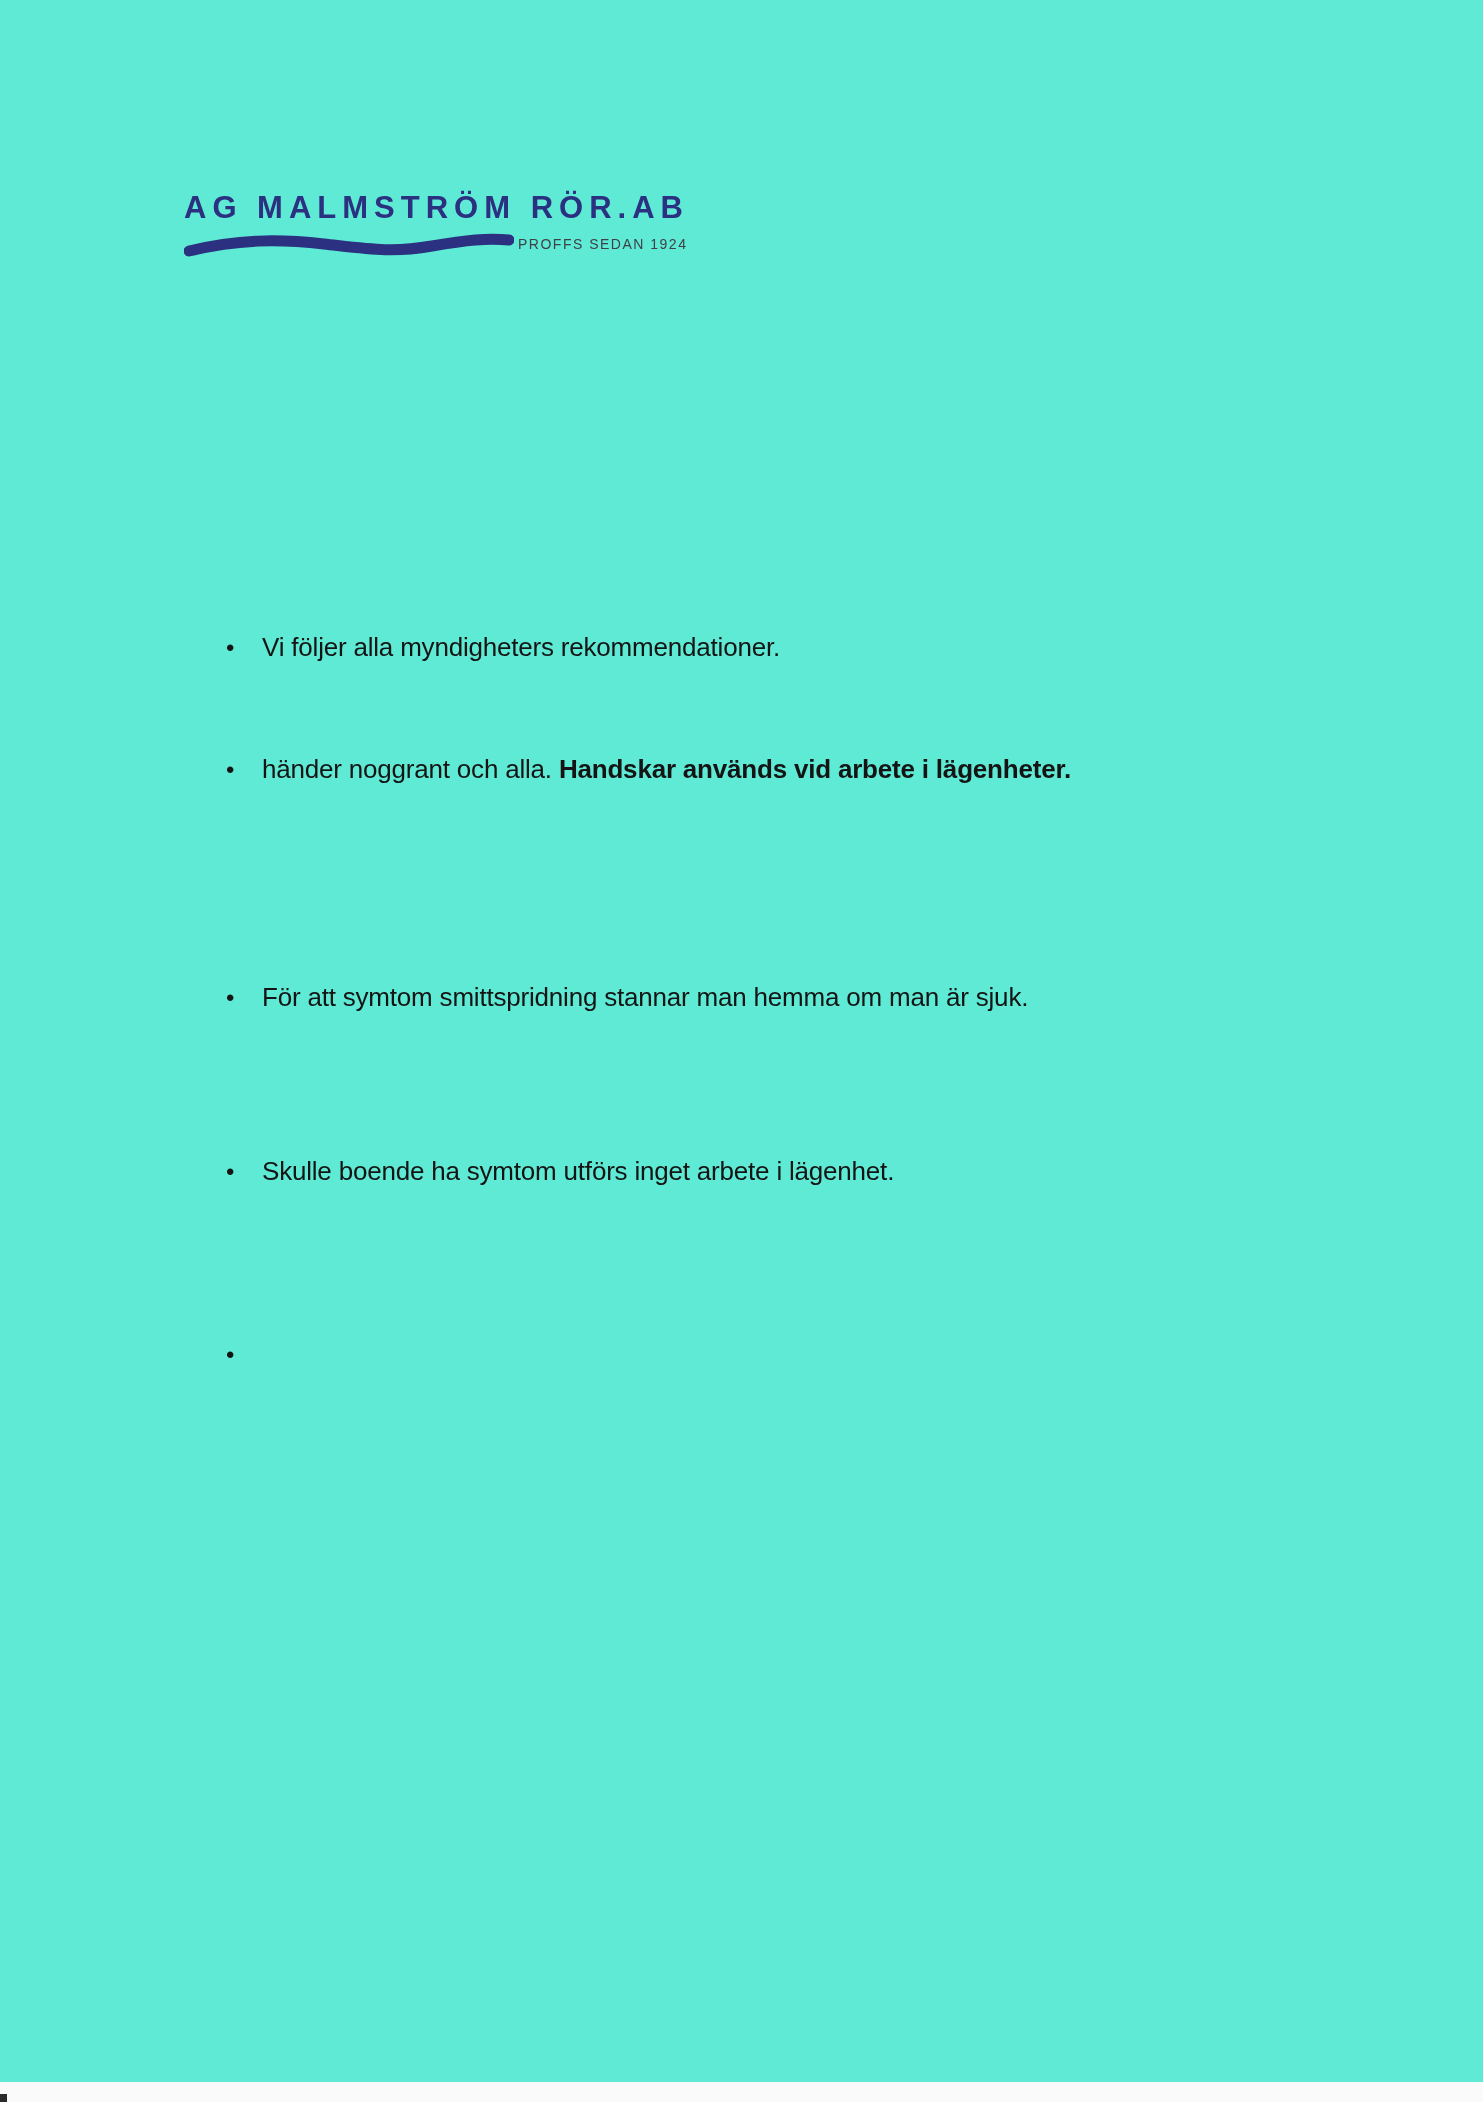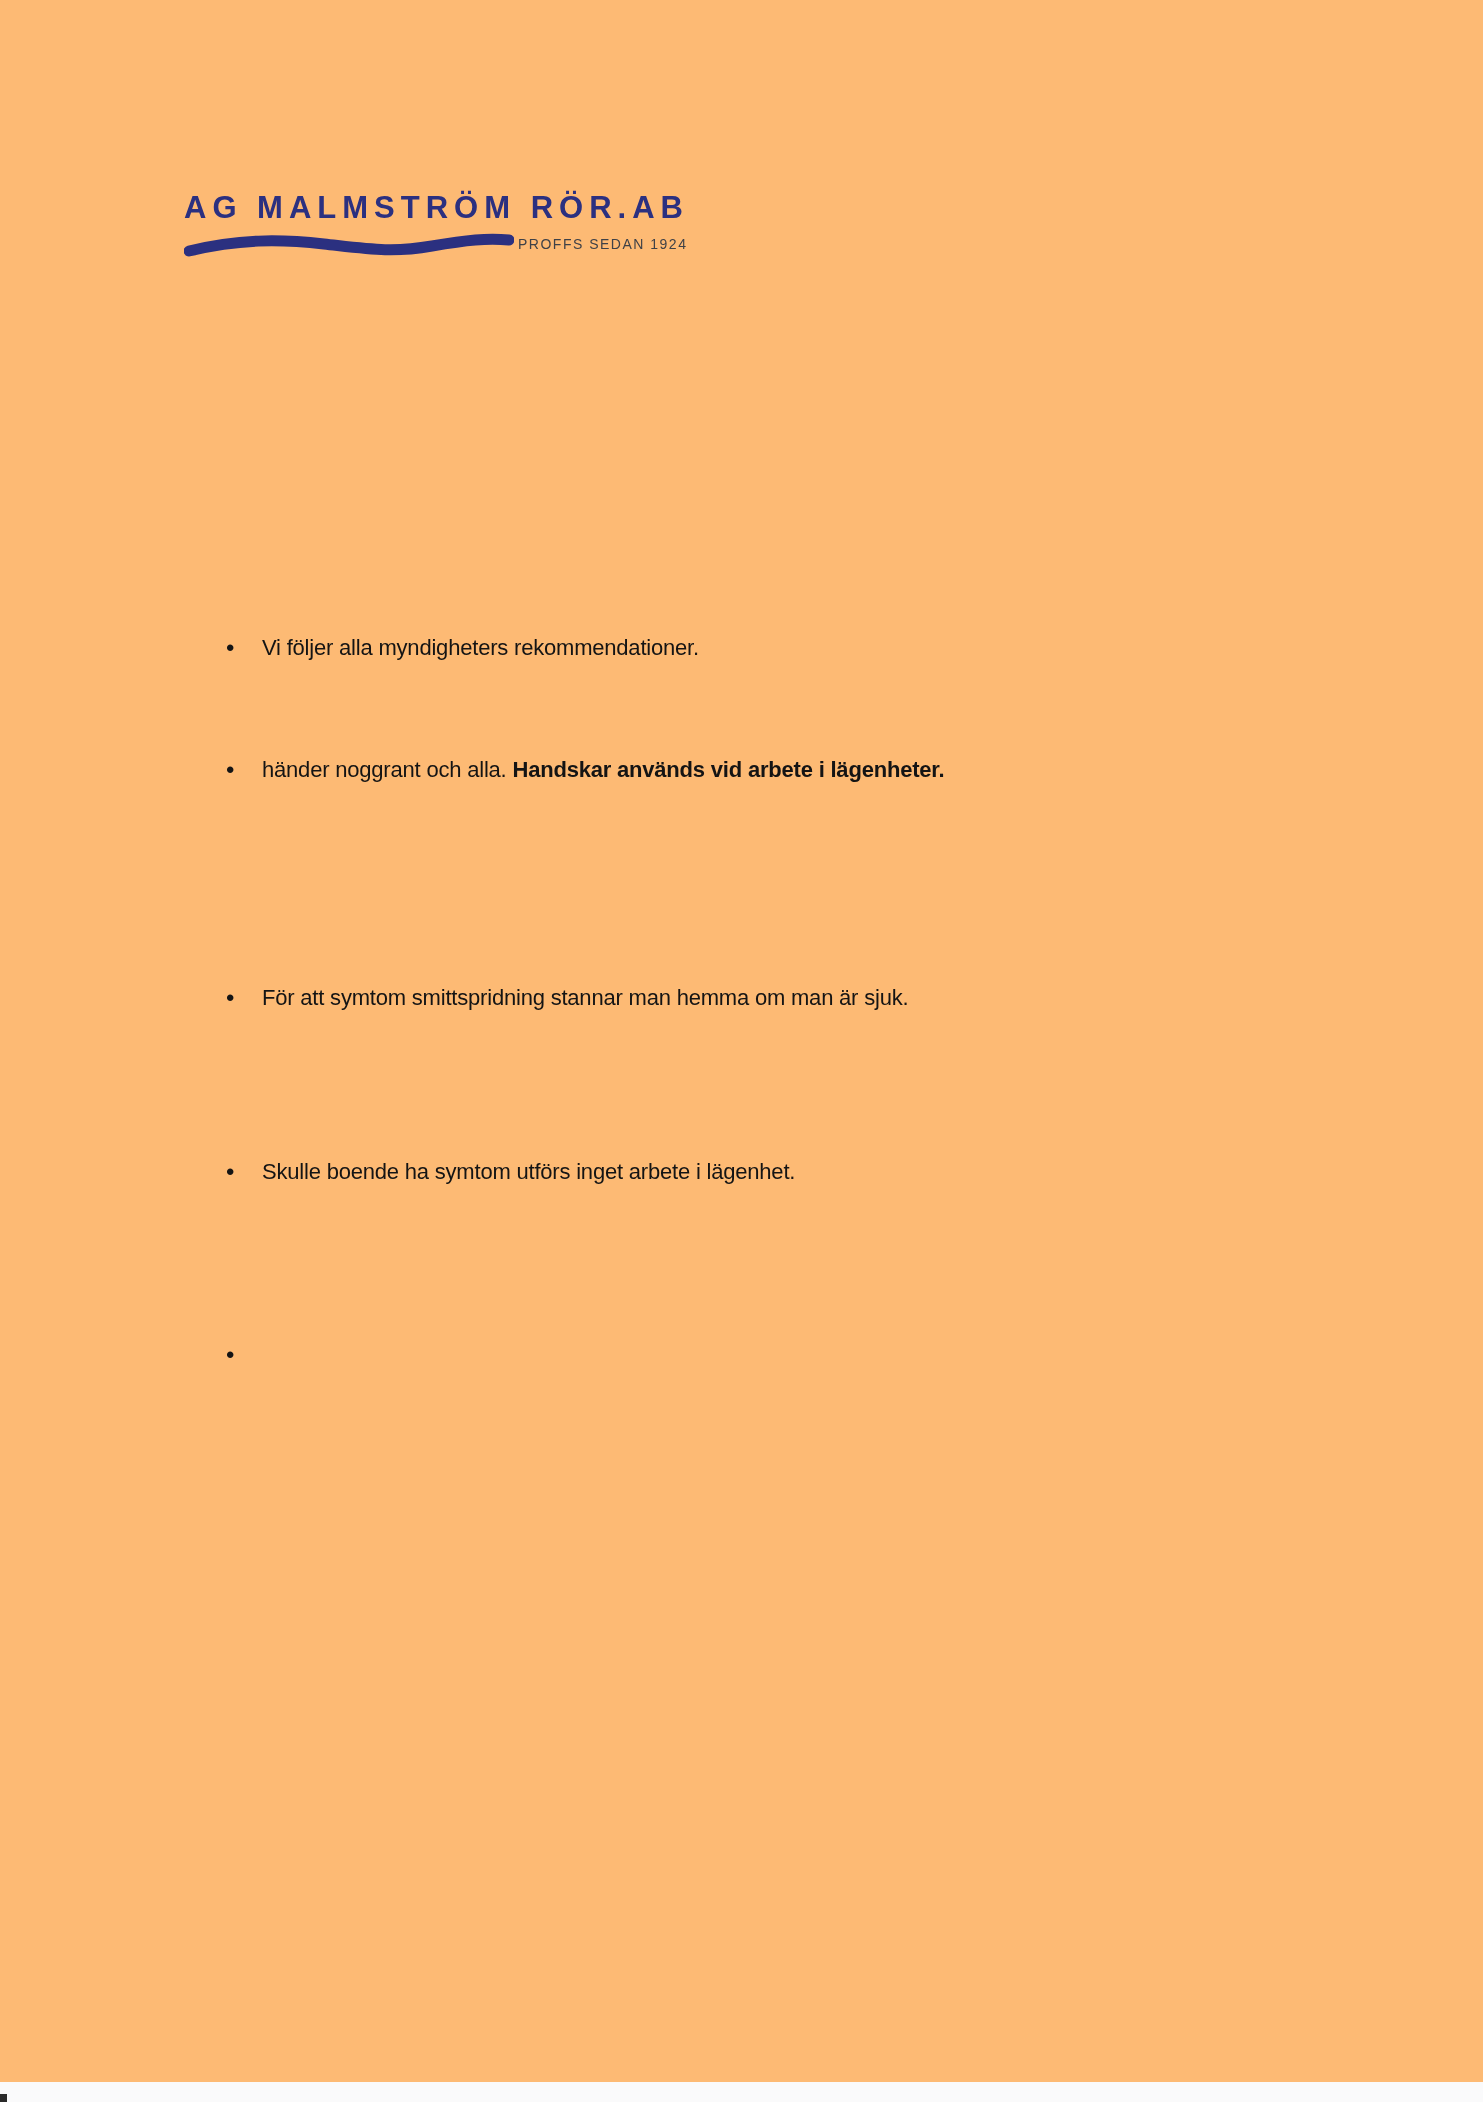--- a/index.html
+++ b/index.html
@@ -4,21 +4,21 @@
 <style>
   html, body {
     margin: 0;
     padding: 0;
     background: #ffffff;
   }
   .page {
     position: relative;
     width: 1483px;
     height: 2102px;
-    background: #fdba74;
+    background: #5eead4;
     overflow: hidden;
     font-family: "Liberation Sans", sans-serif;
   }
 
   
   .logo { position: absolute; left: 184px; top: 190px; }
   .logo-title {
     font-size: 31px;
     font-weight: bold;
     letter-spacing: 6px;
@@ -66,21 +66,21 @@
     align-items: flex-start;
   }
   .marker {
     width: 36px;
     flex: 0 0 36px;
     font-size: 24px;
     line-height: 43px;
     color: #141414;
   }
   .line {
-    font-size: 22px;
+    font-size: 26px;
     line-height: 43px;
     letter-spacing: -0.2px;
     color: #141414;
     white-space: nowrap;
     text-align: right;
   }
   .line .bold { font-weight: bold; }
   .line.spaced { margin-top: 17px; }
 
   

